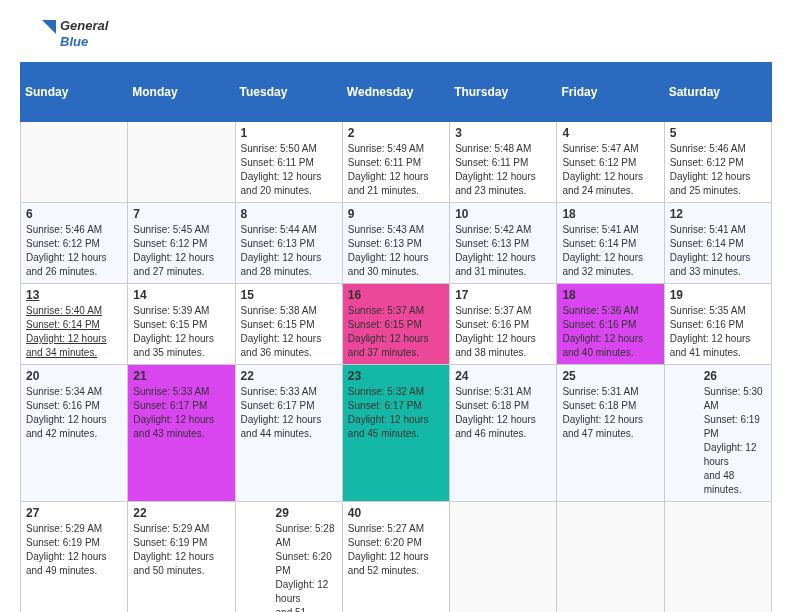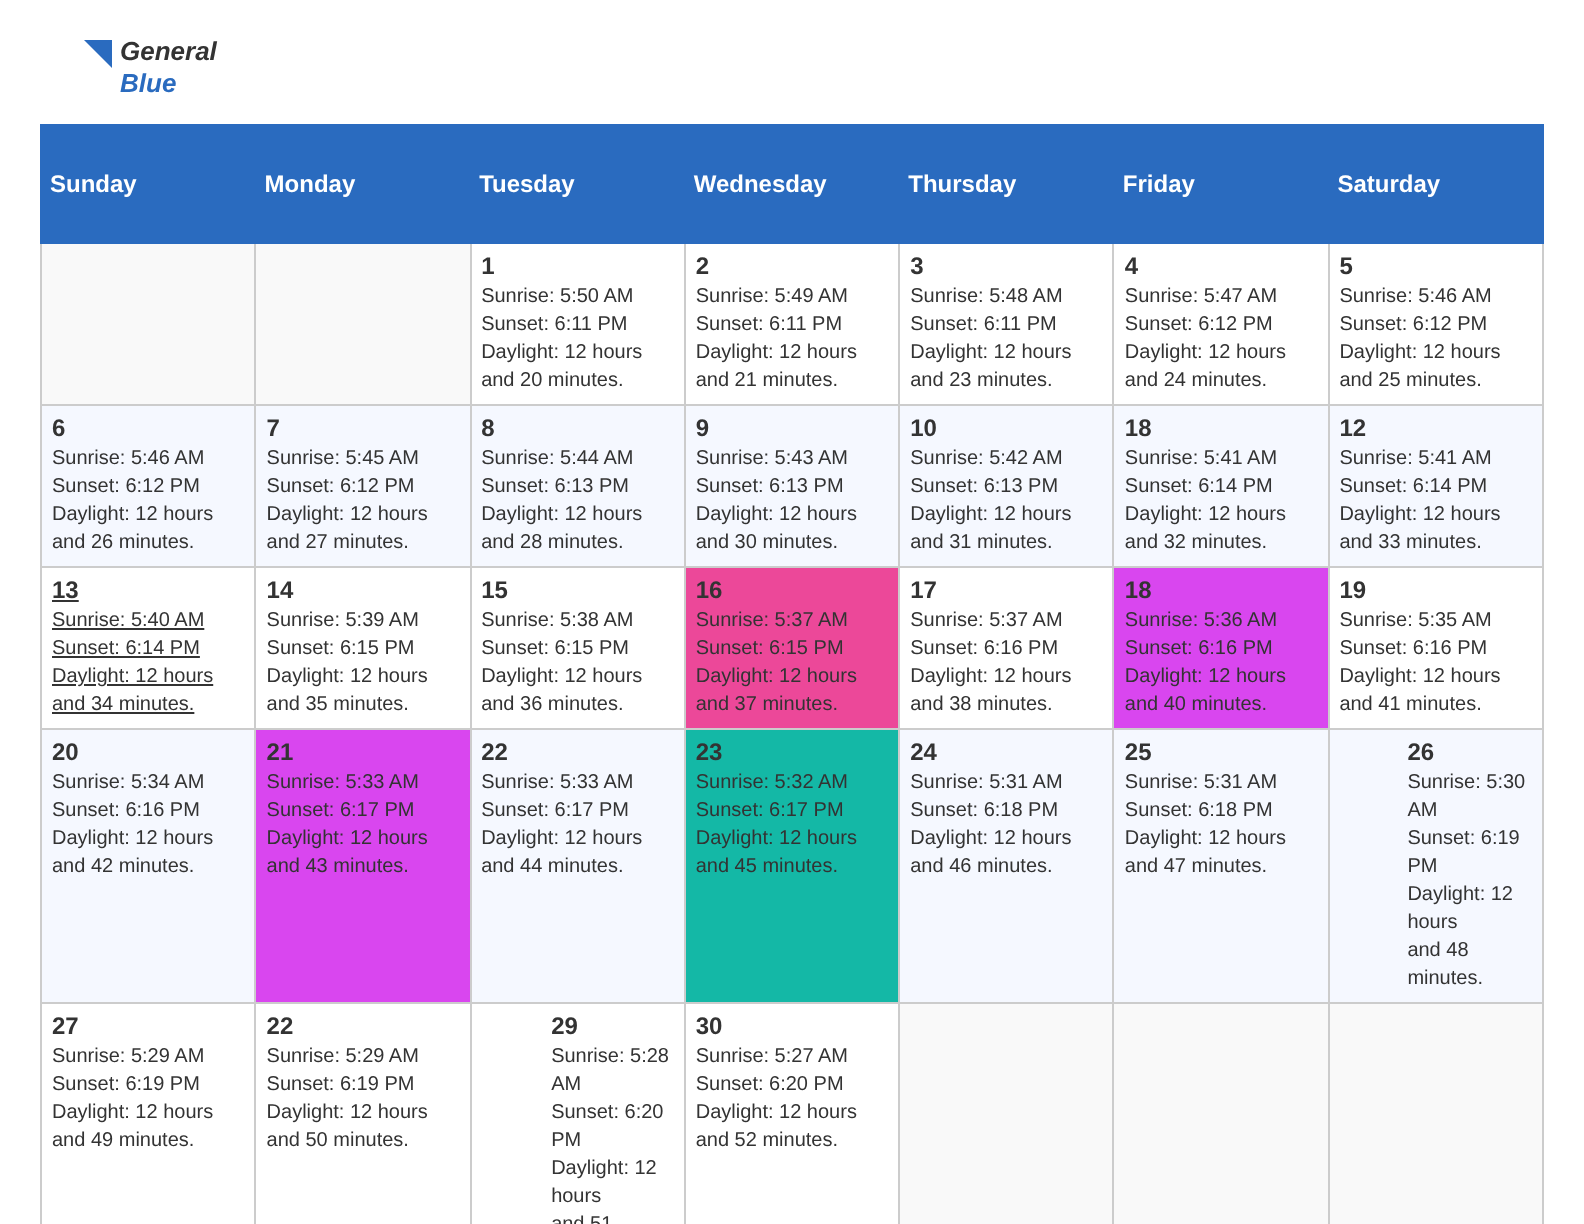--- a/index.html
+++ b/index.html
@@ -240,21 +240,21 @@
         </td>
         <td style="background: rgb(255, 255, 255);">
           <div class="day-number">22</div>
           <div class="day-info">Sunrise: 5:29 AM<br>Sunset: 6:19 PM<br>Daylight: 12 hours<br>and 50 minutes.</div>
         </td>
         <td style="background: rgb(255, 255, 255); padding-left: 40px;">
           <div class="day-number">29</div>
           <div class="day-info">Sunrise: 5:28 AM<br>Sunset: 6:20 PM<br>Daylight: 12 hours<br>and 51 minutes.</div>
         </td>
         <td style="background: rgb(255, 255, 255);">
-          <div class="day-number">30</div>
+          <div class="day-number">40</div>
           <div class="day-info">Sunrise: 5:27 AM<br>Sunset: 6:20 PM<br>Daylight: 12 hours<br>and 52 minutes.</div>
         </td>
         <td class="empty" style="background: rgb(249, 249, 249);"></td>
         <td class="empty" style="background: rgb(249, 249, 249);"></td>
         <td class="empty" style="background: rgb(249, 249, 249);"></td>
       </tr>
     </tbody>
 </table>
 
 </body></html>

